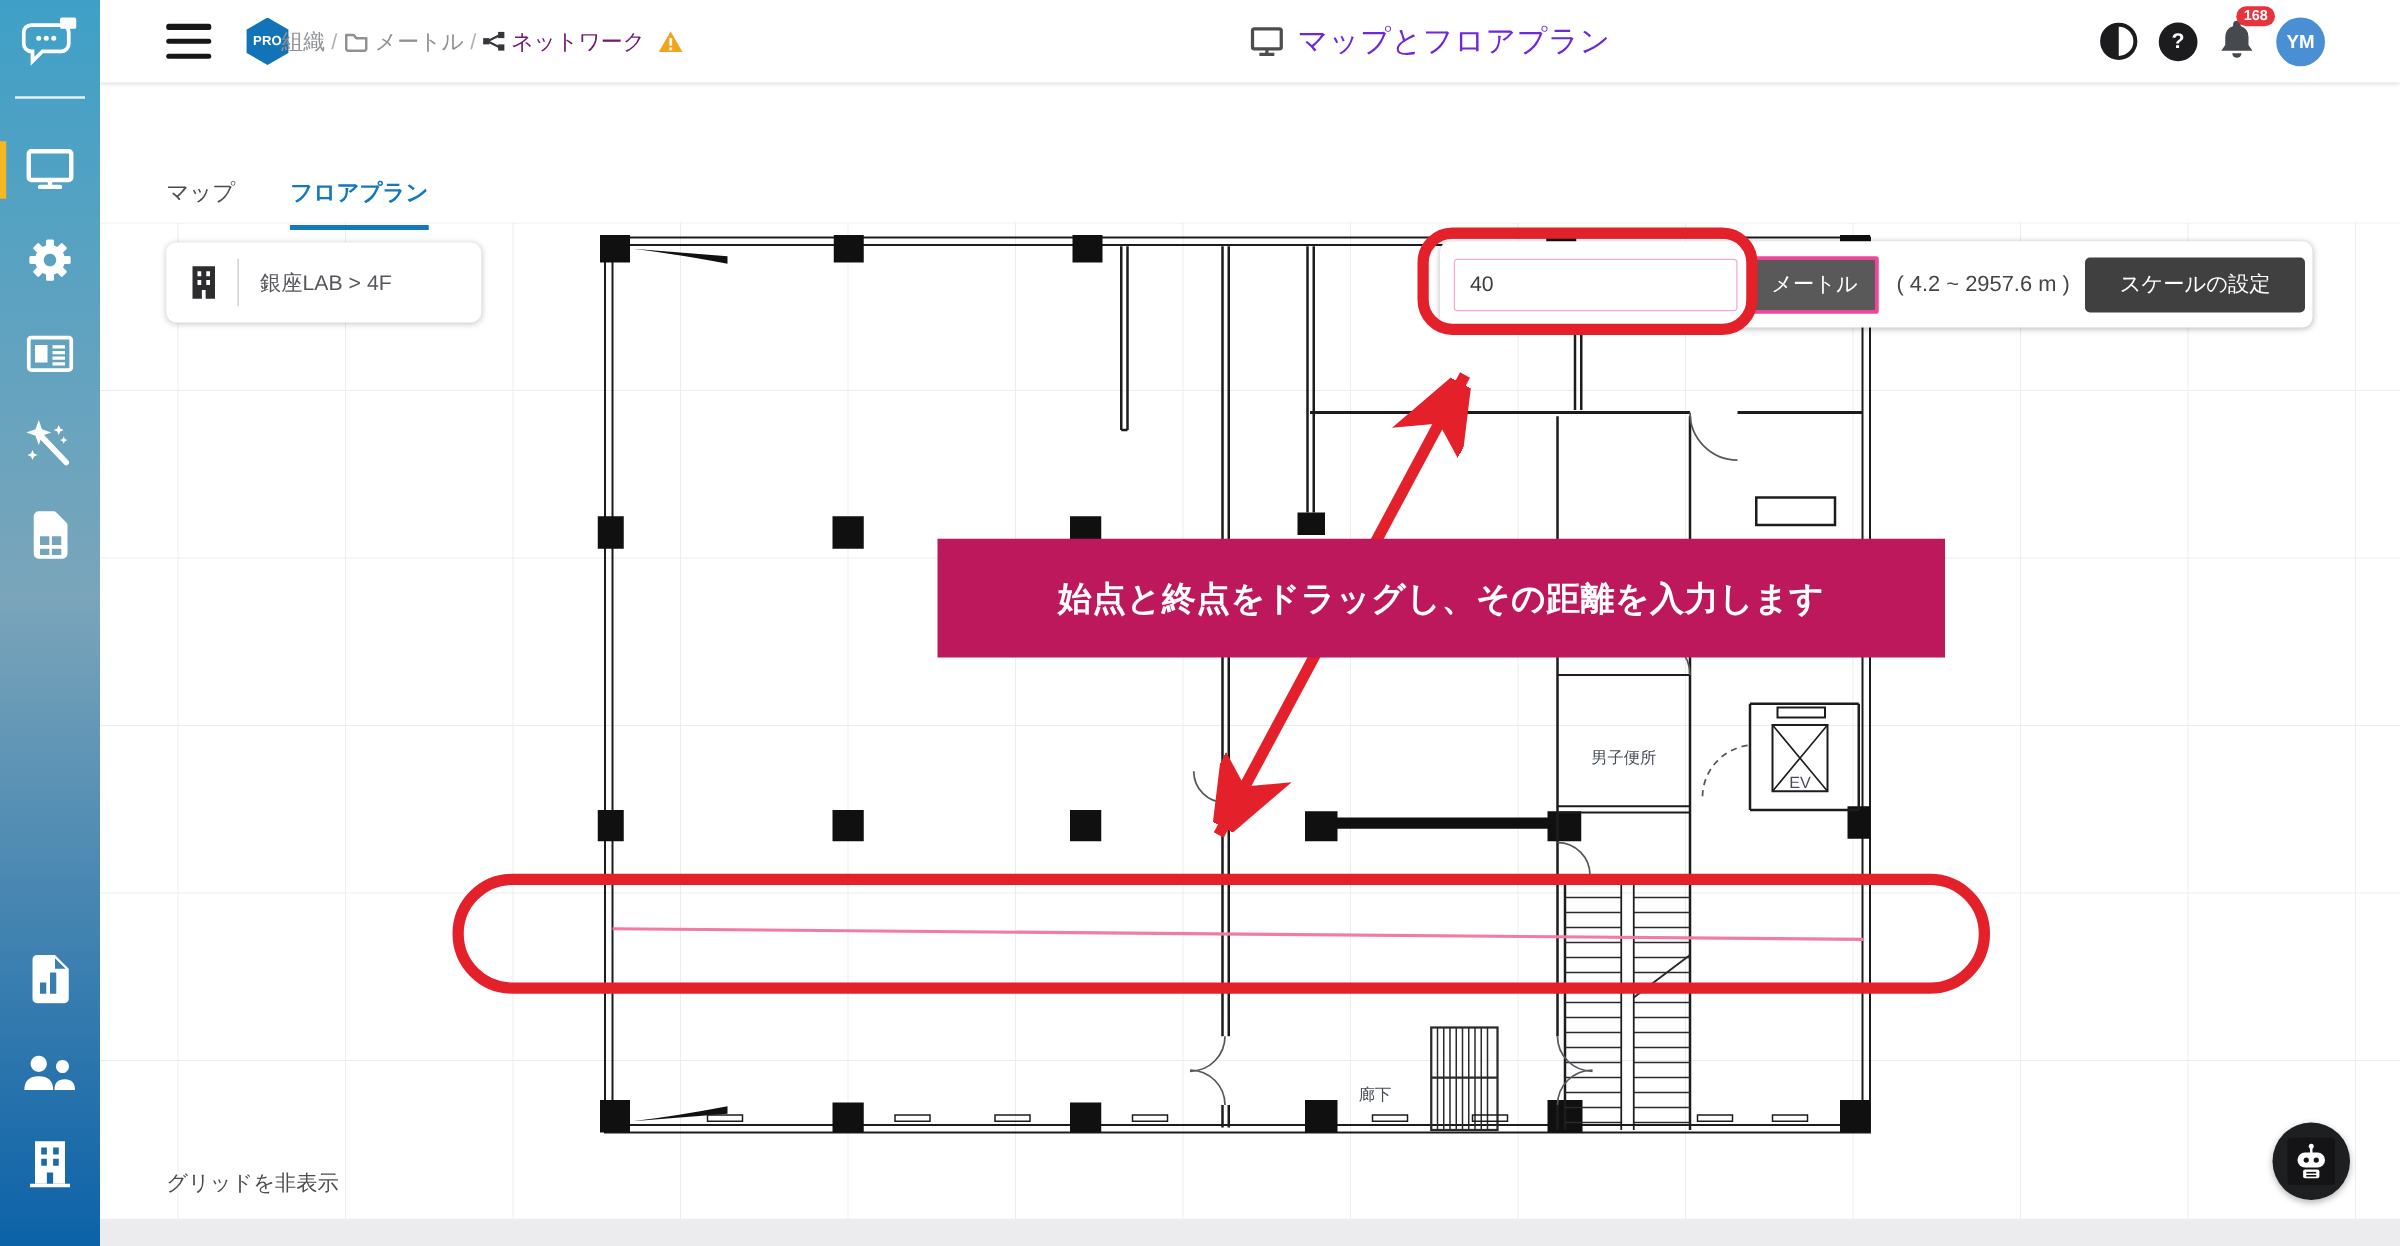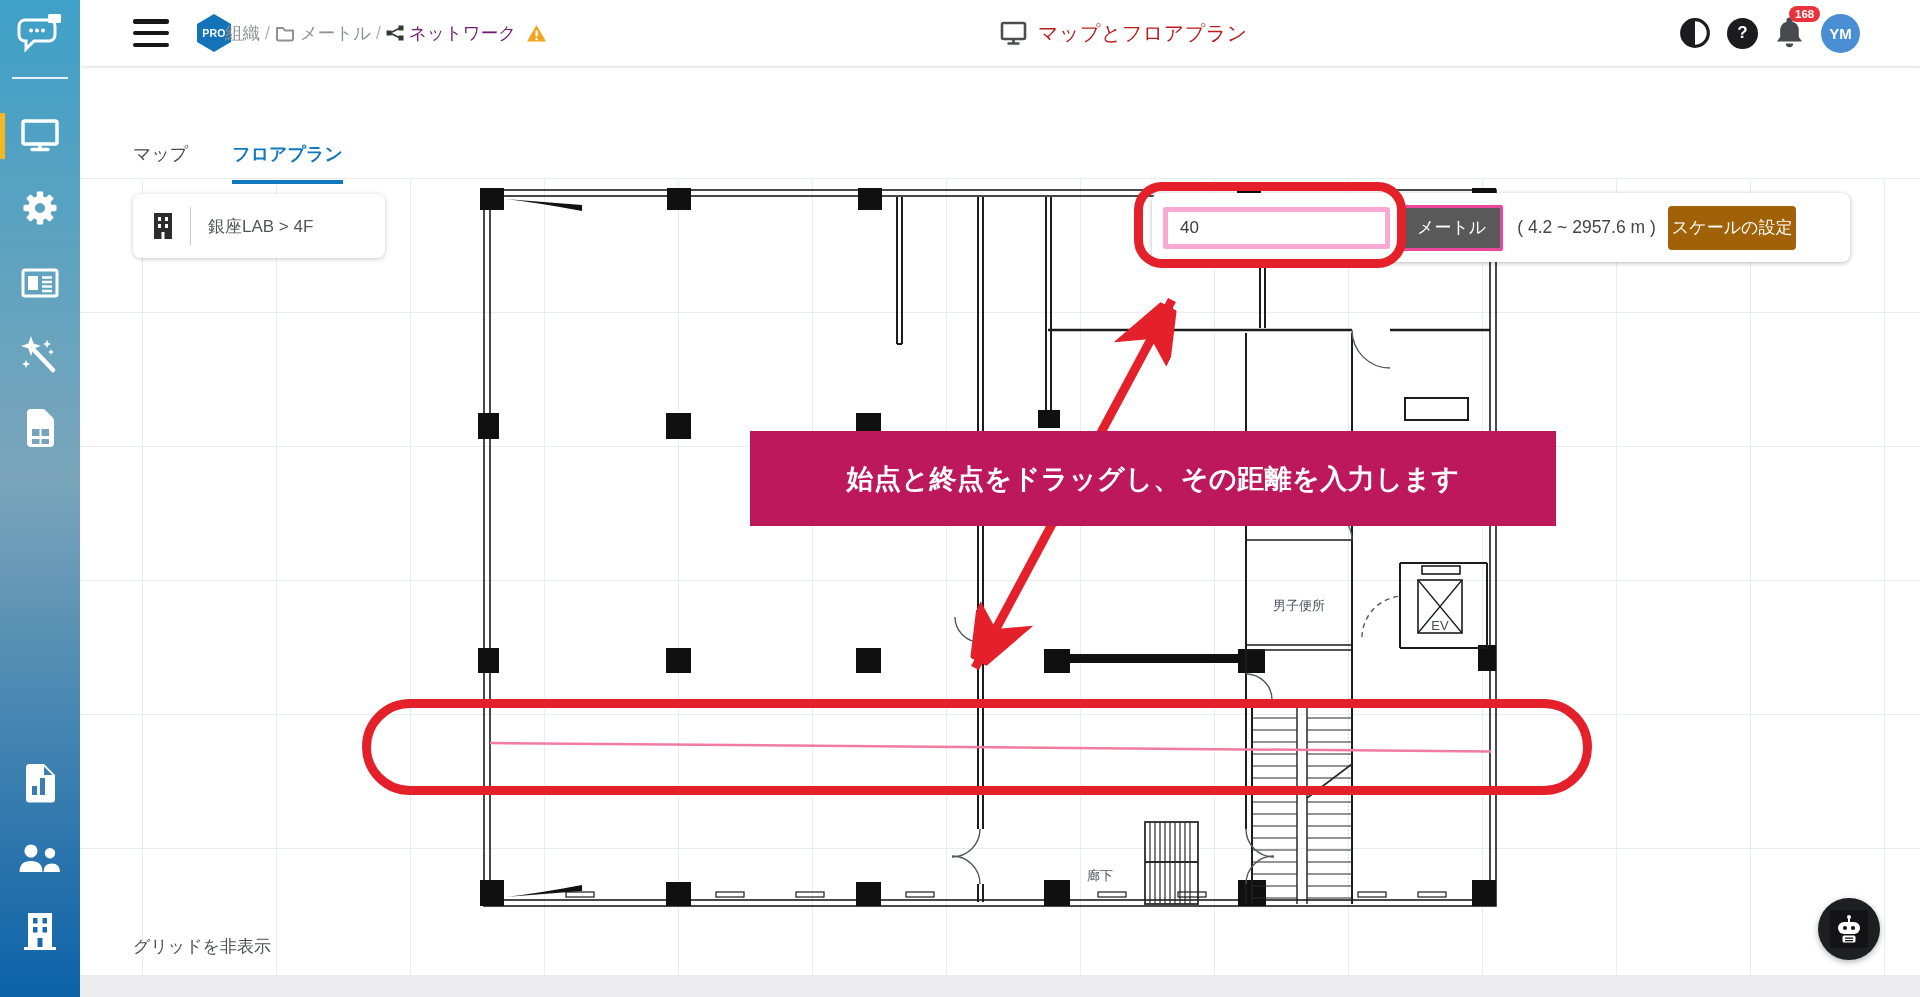--- a/index.html
+++ b/index.html
@@ -27,21 +27,21 @@
     background:#1273b8; clip-path:polygon(50% 0,100% 26%,100% 74%,50% 100%,0 74%,0 26%);
     display:flex; align-items:center; justify-content:center; }
   .pro-badge span { color:#fff; font-size:10.5px; font-weight:bold; letter-spacing:.2px; }
   .breadcrumb { position:absolute; left:145px; top:0; height:66px; display:flex;
     align-items:center; gap:5px; font-size:17.5px; color:#8f9193; }
   .breadcrumb .crumb { cursor:pointer; }
   .breadcrumb .crumb.last { color:#701a75; }
   .bc-sep { color:#b0b2b4; }
   .title-wrap { position:absolute; left:920px; top:0; height:66px; display:flex;
     align-items:center; gap:11px; }
-  .title-text { font-size:20px; color:#b91c1c; letter-spacing:.5px; }
+  .title-text { font-size:24px; color:#6d28d9; letter-spacing:.5px; }
   .hdr-right { position:absolute; right:60px; top:0; height:66px; display:flex;
     align-items:center; gap:16px; }
   .help-circle { width:31px; height:31px; border-radius:50%; background:#1c1c1e; color:#fff;
     display:flex; align-items:center; justify-content:center; font-size:17px; font-weight:bold; cursor:pointer; }
   .bell-wrap { position:relative; cursor:pointer; }
   .badge { position:absolute; top:-9px; left:15px; background:#e8323c; color:#fff;
     font-size:11.5px; font-weight:bold; border-radius:10px; padding:2px 6px; }
   .avatar { width:39px; height:39px; border-radius:50%; background:#4a8fd3; color:#fff;
     display:flex; align-items:center; justify-content:center; font-size:15px; font-weight:bold; cursor:pointer; }
 
@@ -67,29 +67,29 @@
   .loc-label { font-size:17px; color:#54565a; }
 
   
   .floorplan { position:absolute; left:478px; top:186px; width:1022px; height:724px; z-index:3; }
   .fp-label { font-size:13px; fill:#474d57; font-family:"Liberation Sans",sans-serif; }
 
   
   .scale-bar { position:absolute; left:1152px; top:193px; width:698px; height:69px;
     background:#fff; border-radius:8px; box-shadow:0 1px 5px rgba(0,0,0,.28); z-index:7;
     display:flex; align-items:center; padding-left:11px; }
-  .scale-input { width:227px; height:42px; border:5px solid #f9a8d4; border-radius:3px;
+  .scale-input { width:227px; height:42px; border:1px solid #f9a8d4; border-radius:3px;
     font-size:17px; color:#3c3c3c; padding-left:12px; outline:none;
     font-family:"Liberation Sans",sans-serif; }
   .unit-btn { height:46px; min-width:96px; margin-left:10px; background:#595959;
     border:3px solid #ec4899; border-radius:2px; color:#fff; font-size:17px;
     display:flex; align-items:center; justify-content:center; padding:0 14px; cursor:pointer; }
   .range-hint { font-size:17.5px; color:#454545; margin:0 12px 0 14px; white-space:pre; }
-  .apply-btn { height:44px; background:#a16207; border:none; border-radius:4px; color:#fff;
-    font-size:17px; padding:0 4px; cursor:pointer; font-family:"Liberation Sans",sans-serif; }
+  .apply-btn { height:44px; background:#404040; border:none; border-radius:4px; color:#fff;
+    font-size:17px; padding:0 28px; cursor:pointer; font-family:"Liberation Sans",sans-serif; }
 
   
   .overlay-svg { position:absolute; left:0; top:0; width:1920px; height:997px; z-index:8;
     pointer-events:none; }
   .red-rect { position:absolute; border:9px solid #e4202a; z-index:8; pointer-events:none; }
   .red-rect.r1 { left:1134px; top:182px; width:272px; height:86px; border-radius:28px; }
   .red-rect.r2 { left:362px; top:699px; width:1230px; height:96px; border-radius:48px; }
   .banner { position:absolute; left:750px; top:431px; width:806px; height:95px;
     background:#be185d; z-index:9; display:flex; align-items:center; justify-content:center; }
   .banner span { color:#fff; font-size:27px; font-weight:bold; letter-spacing:.5px; }

